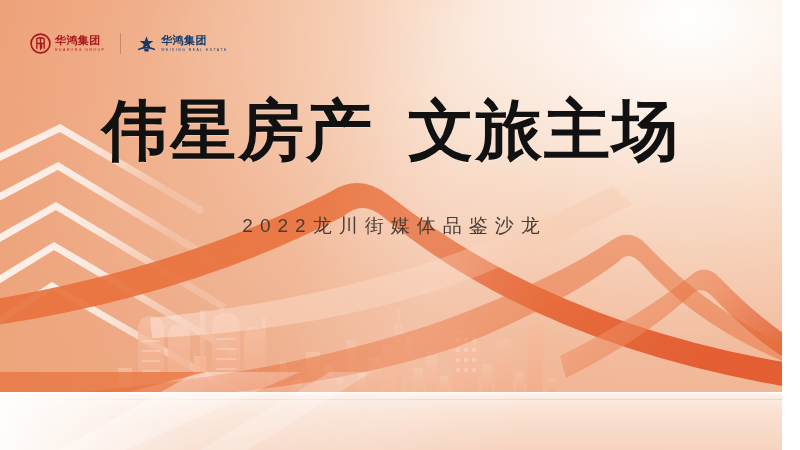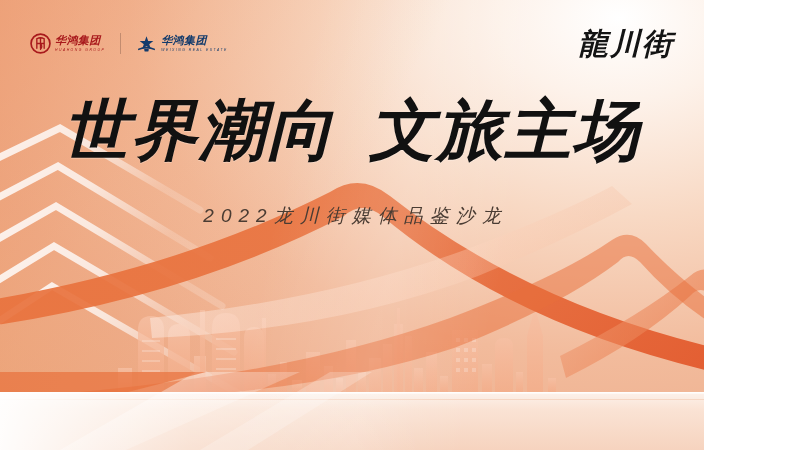--- a/index.html
+++ b/index.html
@@ -5,25 +5,24 @@
   html, body {
     margin: 0;
     padding: 0;
     background: #ffffff;
   }
   body {
     font-family: "Liberation Sans", "DejaVu Sans", sans-serif;
   }
   #poster {
     position: relative;
-    width: 704px;
+    width: 782px;
     height: 450px;
     overflow: hidden;
     background: #f3c3a6;
-    font-style: italic;
   }
 
   
   .bg-base {
     position: absolute;
     inset: 0;
     background:
       radial-gradient(120% 130% at 88% 4%, #ffffff 0%, #fdf2ea 14%, #f8d9c4 34%, #f2bb9c 58%, #eeae8c 78%, #eca87f 100%);
   }
   .bg-warm-left {
@@ -127,21 +126,21 @@
     line-height: 1;
     color: #111111;
     letter-spacing: 2px;
     white-space: nowrap;
     text-shadow: 0 1px 0 rgba(255,255,255,0.25);
   }
   .headline .gap { display: inline-block; width: 34px; }
 
   .subline {
     position: absolute;
-    top: 203px;
+    top: 213px;
     left: 0; right: 0;
     text-align: center;
     font-family: "Liberation Sans", "DejaVu Sans", sans-serif;
     font-size: 19px;
     font-weight: 500;
     letter-spacing: 7px;
     color: #4a3c33;
     white-space: nowrap;
     text-indent: 7px;
   }
@@ -314,22 +313,21 @@
           <rect x="16" y="30" width="8" height="5" rx="1" fill="#123a6b"></rect>
         </svg>
         <span class="logo-text">
           <span class="logo-cn">华鸿集团</span>
           <span class="logo-en">WEIXING REAL ESTATE</span>
         </span>
       </div>
 
     </div>
 
-    <div class="brand-right">龍川街</div>
   </div>
 
   <div class="headline">
-    <span>世界潮向</span><span class="gap"></span><span>文旅主场</span>
+    <span>伟星房产</span><span class="gap"></span><span>文旅主场</span>
   </div>
 
   <div class="subline">2022龙川街媒体品鉴沙龙</div>
 
 </div>
 
 </body></html>

